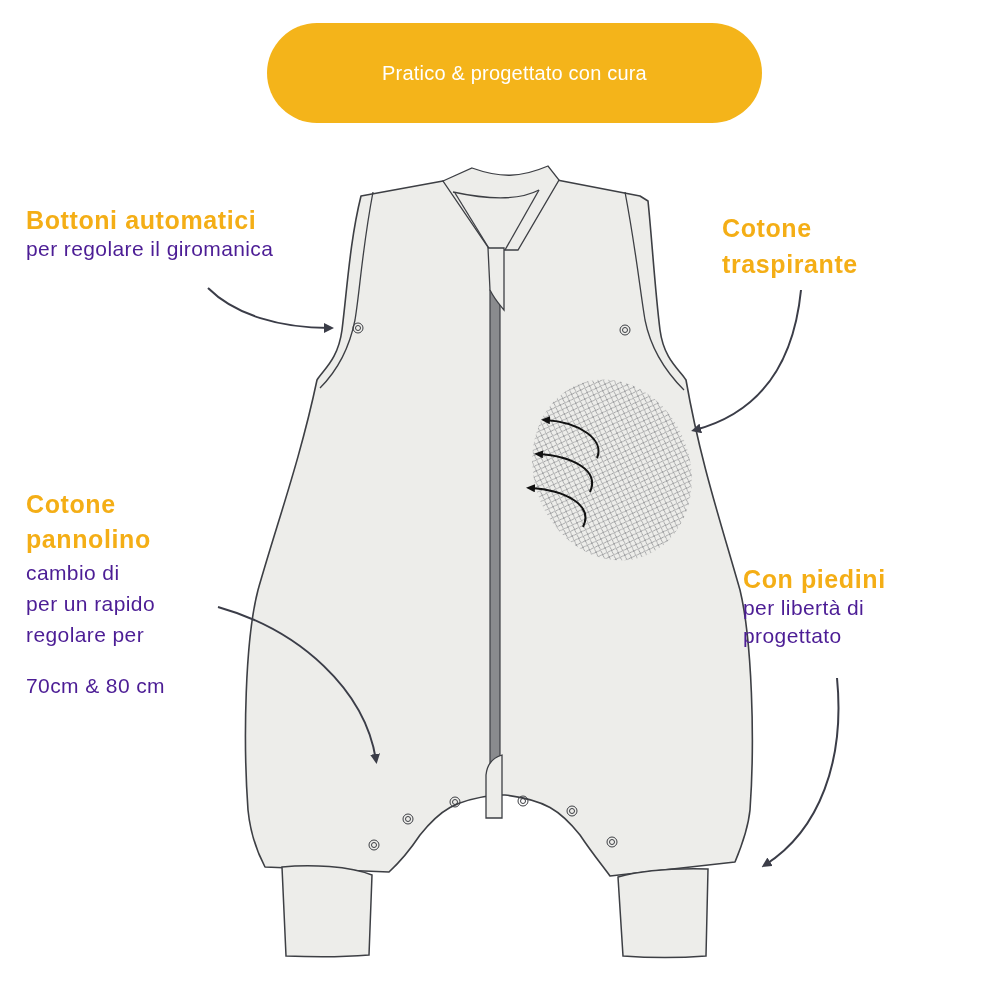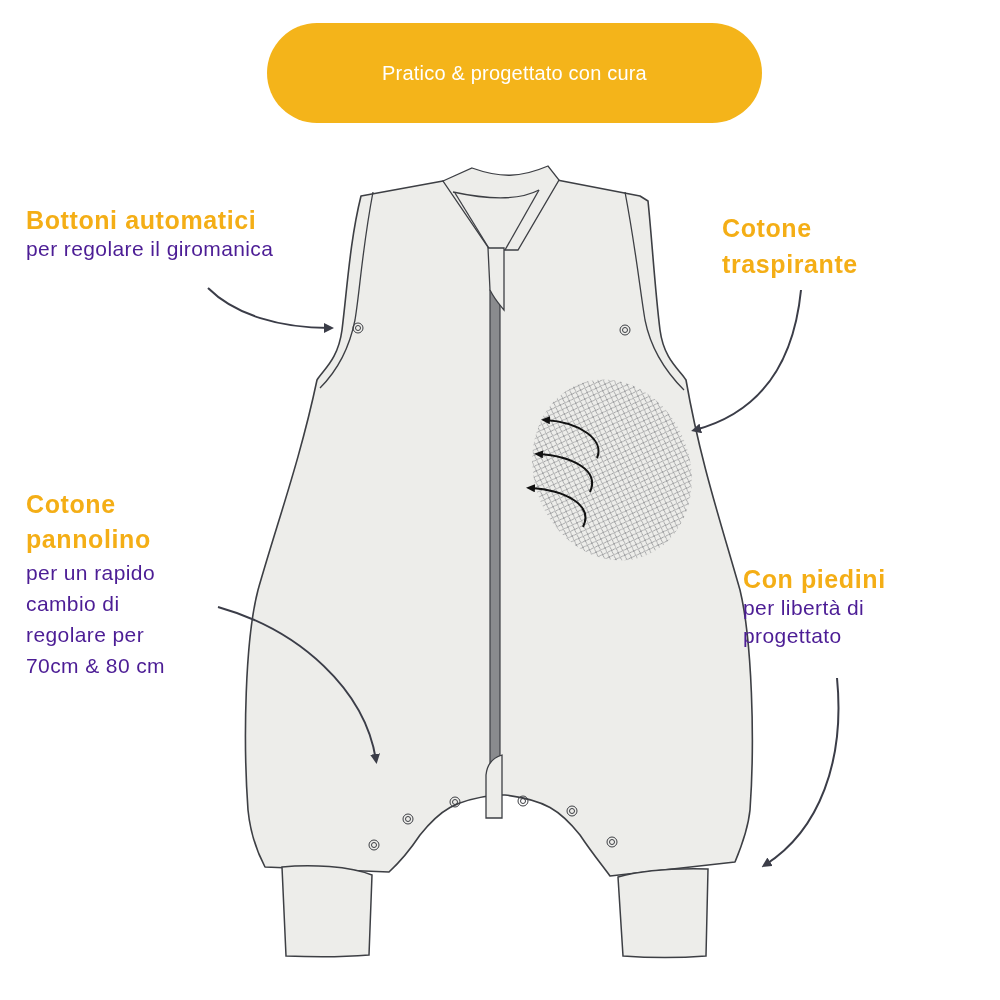--- a/index.html
+++ b/index.html
@@ -117,23 +117,23 @@
 </div>
 
 <div class="callout" style="left:722px; top:210px;">
   <div class="title" style="line-height:36px;">Cotone</div>
   <div class="title" style="line-height:36px;">traspirante</div>
 </div>
 
 <div class="callout" style="left:26px; top:487px;">
   <div class="title" style="line-height:35px;">Cotone</div>
   <div class="title" style="line-height:35px;">pannolino</div>
+  <div class="desc" style="line-height:31px;">cambio di</div>
   <div class="desc" style="line-height:31px;">per un rapido</div>
-  <div class="desc" style="line-height:31px;">cambio di</div>
   <div class="desc" style="line-height:31px;">regolare per</div>
-  <div class="desc" style="line-height:31px;">70cm &amp; 80 cm</div>
+  <div class="desc" style="line-height:31px;margin-top:20px;">70cm &amp; 80 cm</div>
 </div>
 
 <div class="callout" style="left:743px; top:564px;">
   <div class="title">Con piedini</div>
   <div class="desc">per libertà di</div>
   <div class="desc">progettato</div>
 </div>
 
 </body></html>

